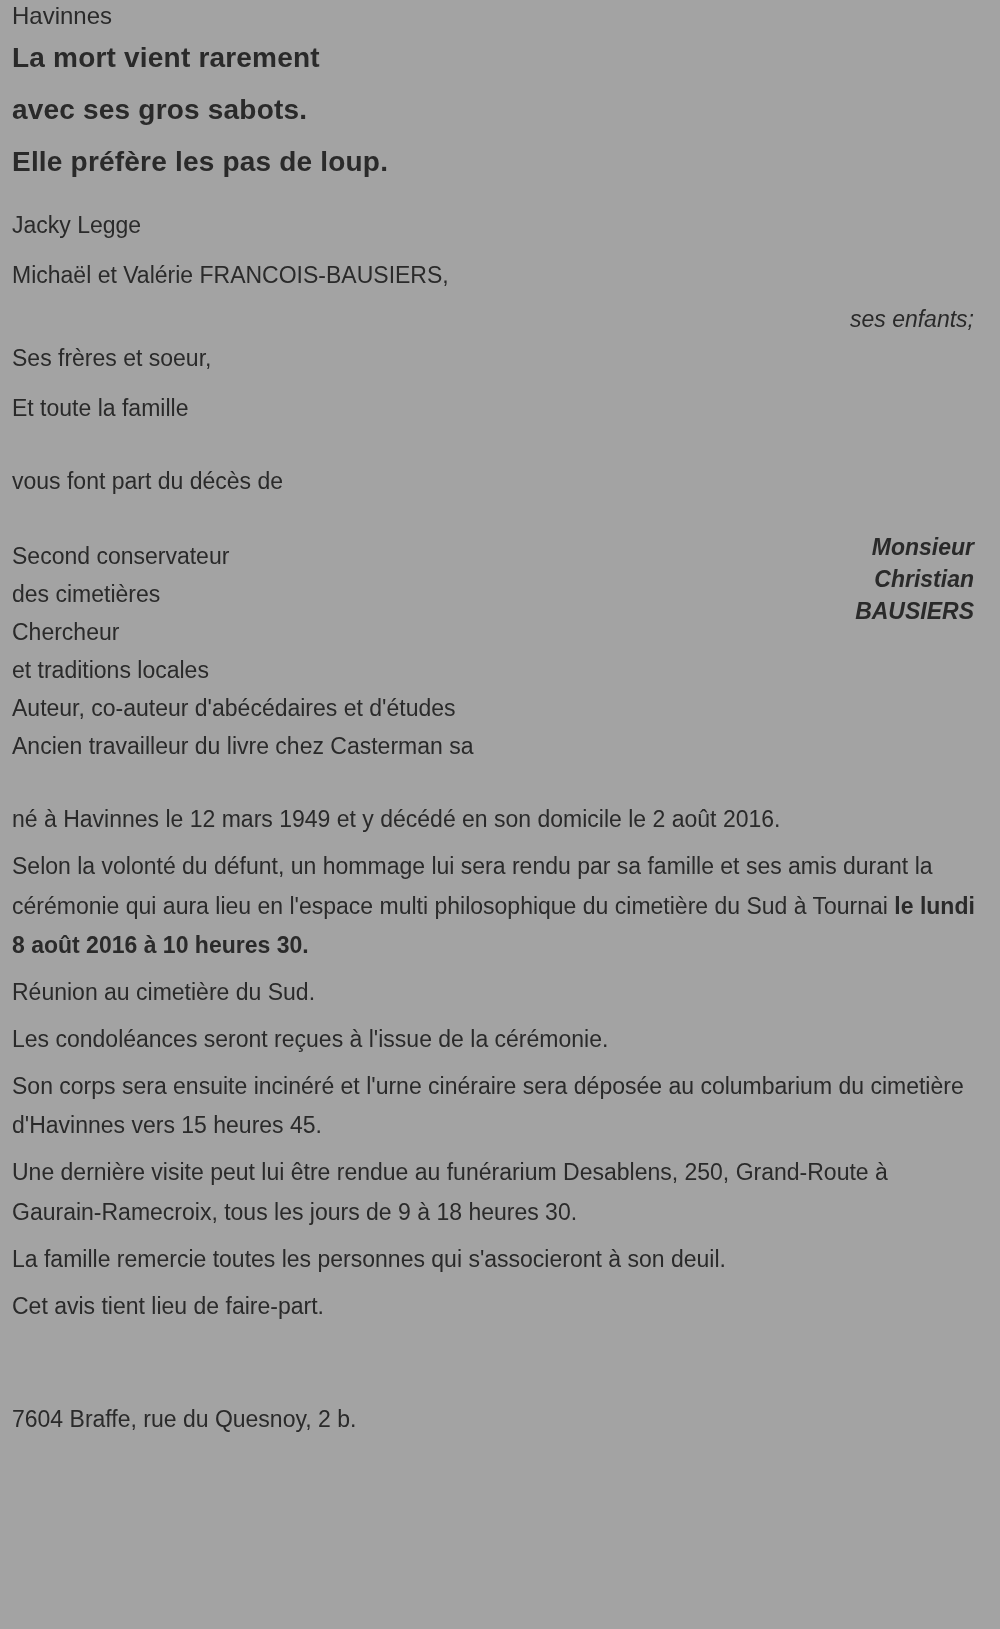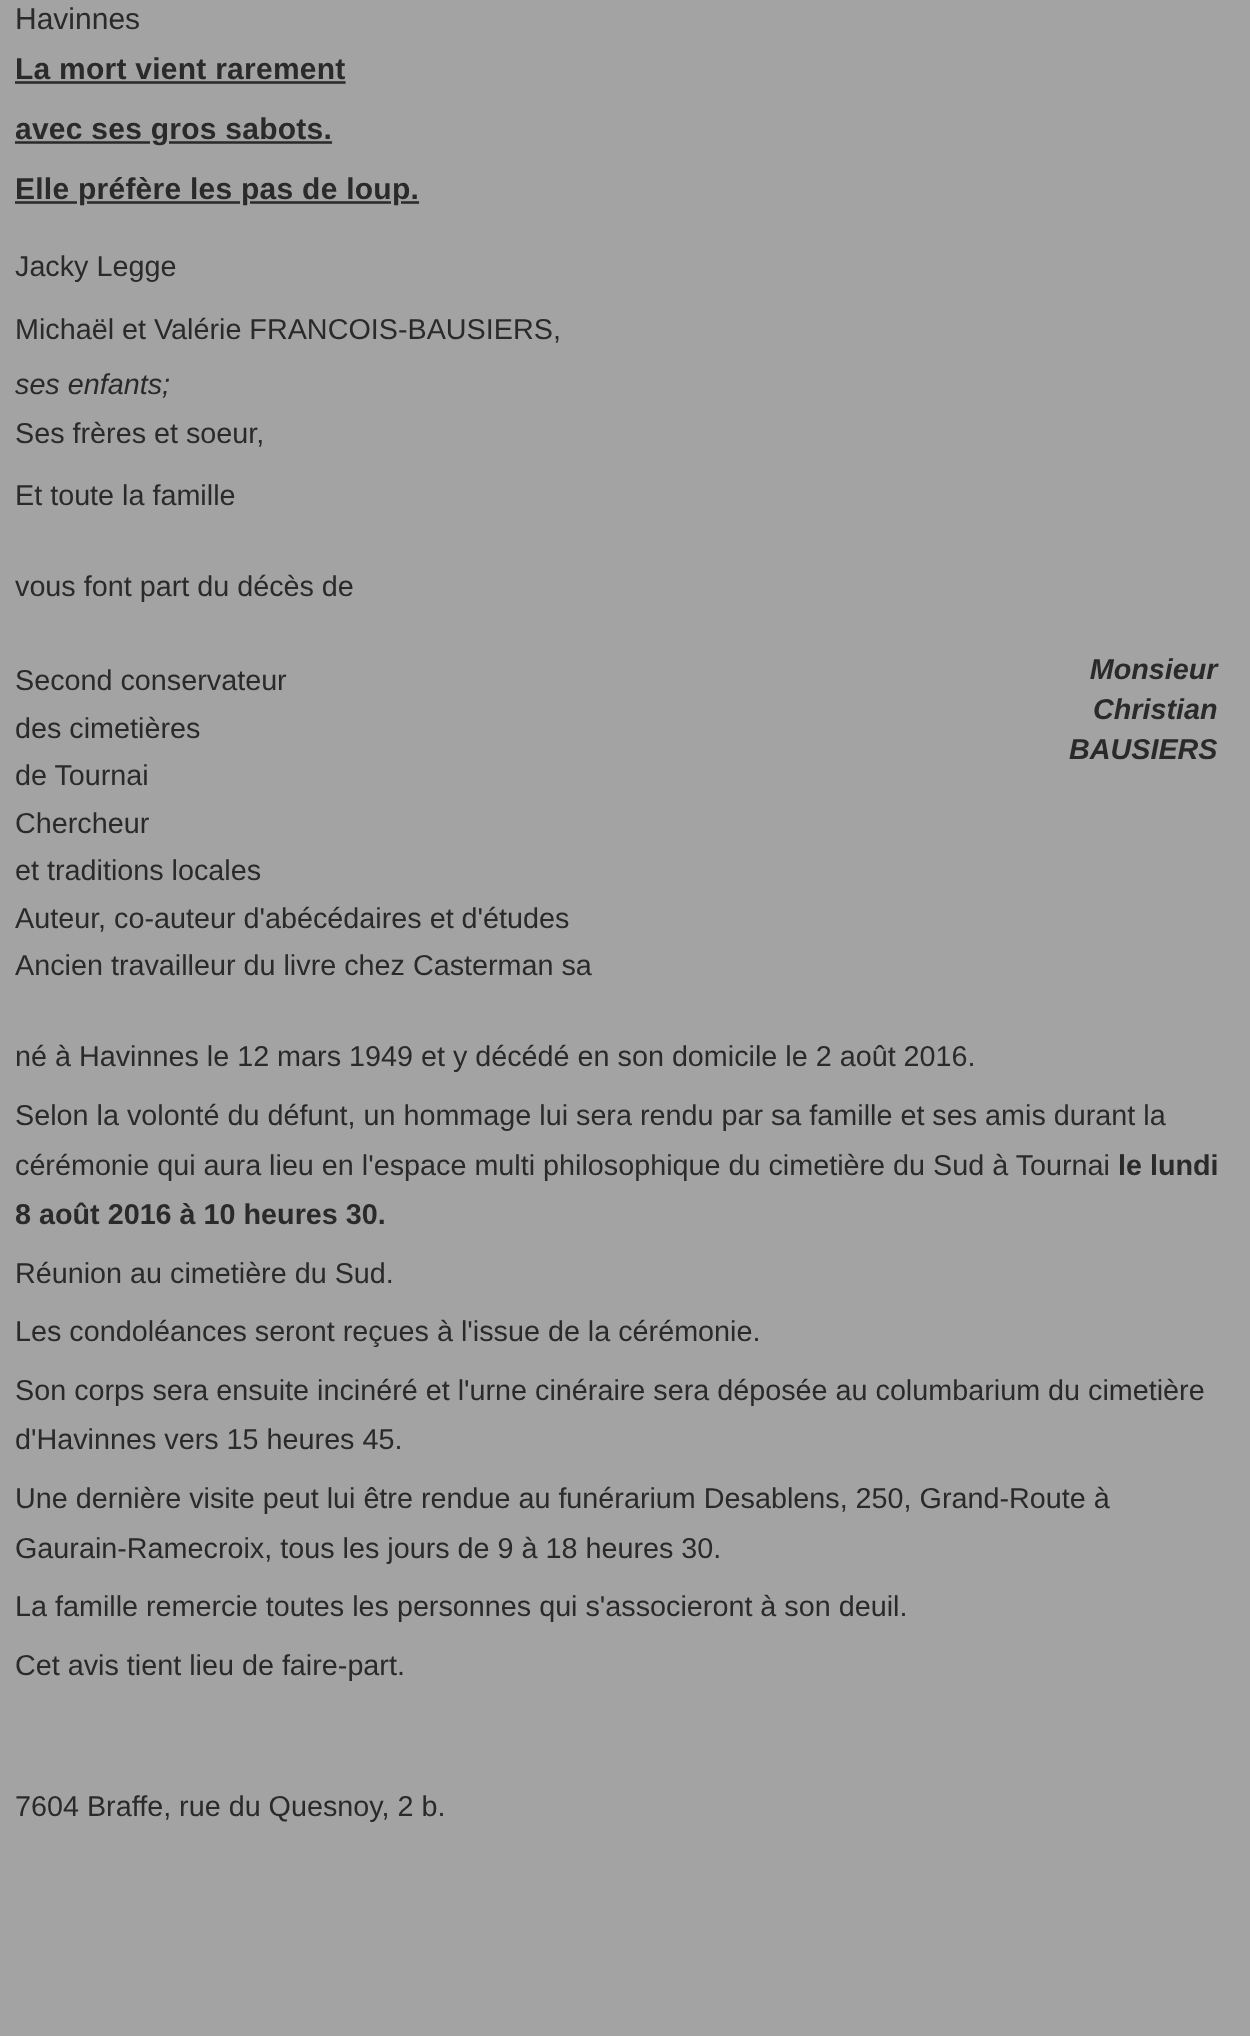--- a/index.html
+++ b/index.html
@@ -17,34 +17,34 @@
     font-family: "Liberation Sans", sans-serif;
     font-size: 23px;
     padding: 2px 18px 20px 12px;
   }
   .location {
     font-size: 24px;
     margin-bottom: 14px;
   }
   .epigraph-line {
     font-weight: 700;
-    font-size: 24px;
+    font-size: 28px;
     line-height: 1.0;
     margin-bottom: 24px;
     letter-spacing: 0.2px;
-    text-decoration: underline;
   }
   .family {
     margin-top: 38px;
   }
   .family-line {
     line-height: 1.0;
     margin-bottom: 27px;
   }
   .relation-line {
+    text-align: right;
     font-style: italic;
     font-size: 23px;
     line-height: 1.0;
     margin-top: -6px;
     margin-bottom: 16px;
     padding-right: 8px;
   }
   .announce {
     margin-top: 50px;
     margin-bottom: 0;
@@ -110,21 +110,20 @@
     <div class="family-line">Ses frères et soeur,</div>
     <div class="family-line">Et toute la famille</div>
   </div>
 
   <div class="announce">vous font part du décès de</div>
 
   <div class="columns">
     <div class="titles">
       <div class="title-line">Second conservateur</div>
       <div class="title-line">des cimetières</div>
-      <div class="title-line">de Tournai</div>
       <div class="title-line">Chercheur</div>
       <div class="title-line">et traditions locales</div>
       <div class="title-line">Auteur, co-auteur d'abécédaires et d'études</div>
       <div class="title-line">Ancien travailleur du livre chez Casterman sa</div>
     </div>
     <div class="deceased">
       <div>Monsieur</div>
       <div>Christian</div>
       <div>BAUSIERS</div>
     </div>

